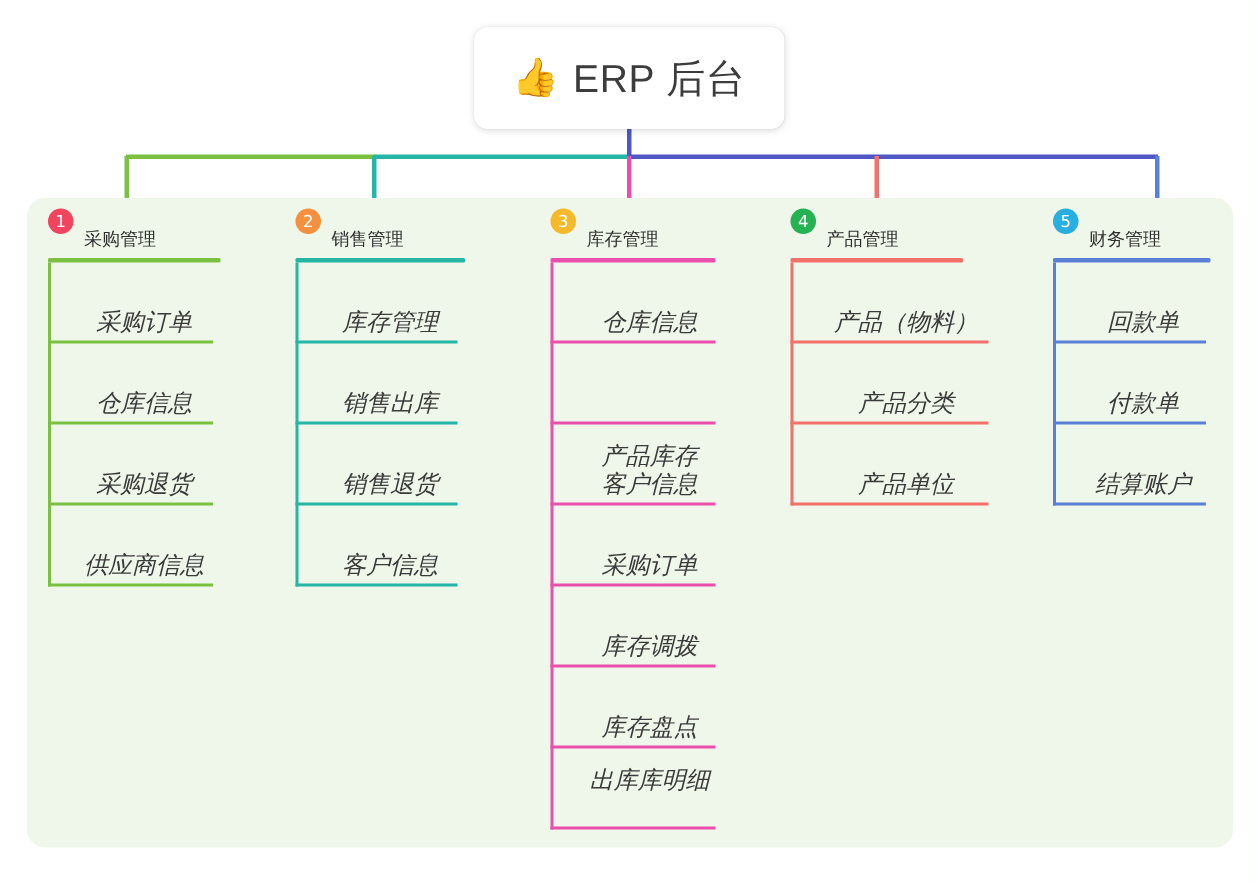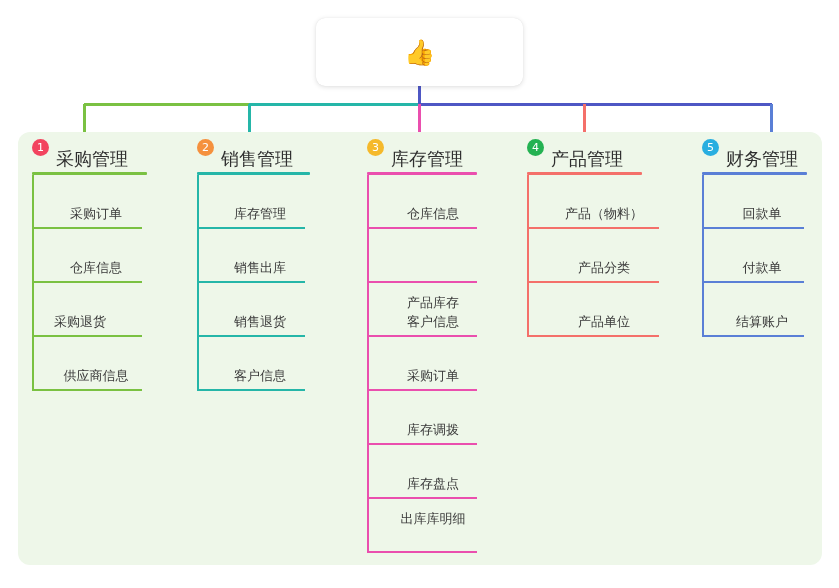--- a/index.html
+++ b/index.html
@@ -90,21 +90,21 @@
     height: 17px;
     border-radius: 50%;
     color: #ffffff;
     font-size: 11px;
     line-height: 17px;
     text-align: center;
     flex: 0 0 auto;
     font-family: "DejaVu Sans", sans-serif;
   }
   .col-title {
-    font-size: 18px;
+    font-size: 12px;
     color: #2f2f2f;
     white-space: nowrap;
     margin-top: 24px;
   }
   .header-rule {
     position: absolute;
     left: 14px;
     top: 40px;
     height: 3px;
     border-radius: 1px;
@@ -117,24 +117,25 @@
   }
   .leaf-spine {
     position: absolute;
     left: 0;
     top: 0;
     width: 2px;
   }
   .leaf-label {
     position: absolute;
     left: 0;
-    font-size: 13px;
+    font-size: 16px;
     color: #3a3a3a;
     white-space: nowrap;
     text-align: center;
+    font-style: italic;
   }
   .leaf-rule {
     position: absolute;
     left: 0;
     height: 2px;
   }
 </style>
 </head>
 <body>
 
@@ -148,38 +149,39 @@
 
   <line x1="84.5" y1="104" x2="84.5" y2="141" stroke="#7ac142" stroke-width="3"></line>
   <line x1="249.5" y1="104" x2="249.5" y2="141" stroke="#25b6a8" stroke-width="3"></line>
   <line x1="419.5" y1="104" x2="419.5" y2="141" stroke="#ea4fae" stroke-width="3"></line>
   <line x1="584.5" y1="104" x2="584.5" y2="141" stroke="#f4706a" stroke-width="3"></line>
   <line x1="771.5" y1="104" x2="771.5" y2="141" stroke="#5a7fd6" stroke-width="3"></line>
 </svg>
 
 <div id="root-node">
   <span class="thumb">👍</span>
+  <span class="root-title">ERP 后台</span>
 </div>
 
 <div id="panel"></div>
 
 <div id="columns">
     <div class="column" style="left: 32px;">
       <div class="col-header" style="padding-left: 0px;">
         <span class="badge" style="background: rgb(242, 68, 95);">1</span>
         <span class="col-title">采购管理</span>
       </div>
       <div class="header-rule" style="left: 0px; width: 115px; background: rgb(122, 193, 66);"></div>
       <div class="leaf-list" style="left: 0px;">
         <div class="leaf-spine" style="height: 216px; background: rgb(122, 193, 66);"></div>
         <div class="leaf-label" style="top: 30px; left: 18px; width: 92px;">采购订单</div>
         <div class="leaf-rule" style="top: 52px; left: 0px; width: 110px; background: rgb(122, 193, 66);"></div>
         <div class="leaf-label" style="top: 84px; left: 18px; width: 92px;">仓库信息</div>
         <div class="leaf-rule" style="top: 106px; left: 0px; width: 110px; background: rgb(122, 193, 66);"></div>
-        <div class="leaf-label" style="top: 138px; left: 2px; width: 92px;">采购退货</div>
+        <div class="leaf-label" style="top: 138px; left: 18px; width: 92px;">采购退货</div>
         <div class="leaf-rule" style="top: 160px; left: 0px; width: 110px; background: rgb(122, 193, 66);"></div>
         <div class="leaf-label" style="top: 192px; left: 18px; width: 92px;">供应商信息</div>
         <div class="leaf-rule" style="top: 214px; left: 0px; width: 110px; background: rgb(122, 193, 66);"></div>
       </div>
     </div>
     <div class="column" style="left: 197px;">
       <div class="col-header" style="padding-left: 0px;">
         <span class="badge" style="background: rgb(245, 145, 62);">2</span>
         <span class="col-title">销售管理</span>
       </div>

